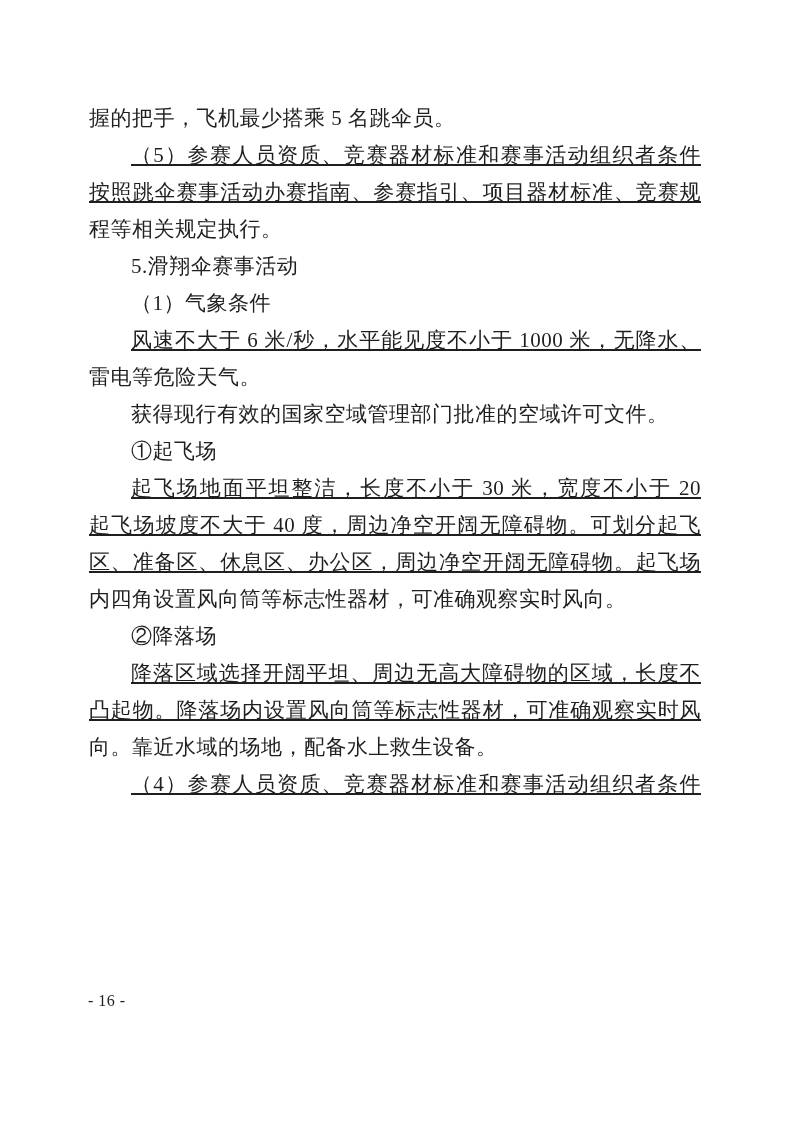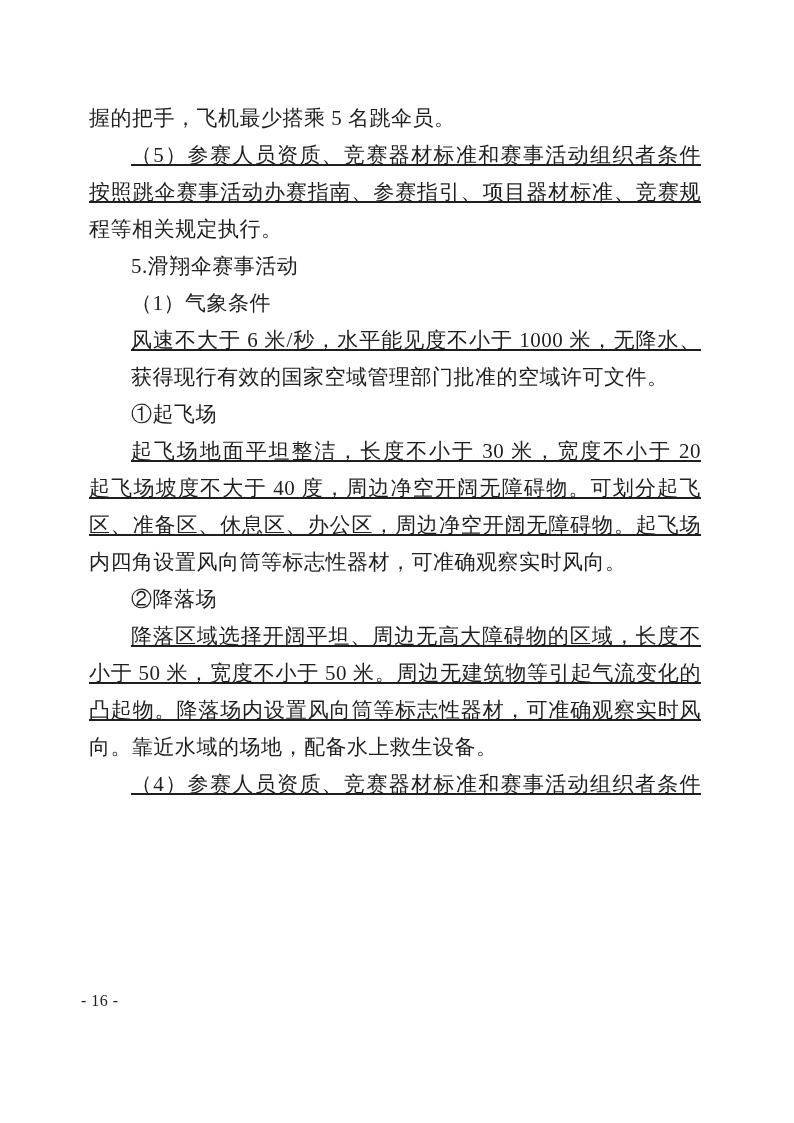--- a/index.html
+++ b/index.html
@@ -36,47 +36,47 @@
   }
   
   .just {
     text-align: justify;
     text-align-last: justify;
     text-justify: inter-character;
     text-decoration: underline;
   }
   .page-number {
     position: absolute;
-    left: 81px;
+    left: 88px;
     top: 991px;
     font-size: 16px;
     line-height: 20px;
     color: #1f1f1f;
     letter-spacing: 0.5px;
   }
 </style>
 </head>
 <body>
 
 <div class="page">
   <div class="text-block">
     <div class="line">握的把手，飞机最少搭乘 5 名跳伞员。</div>
     <div class="line ind just">（5）参赛人员资质、竞赛器材标准和赛事活动组织者条件</div>
     <div class="line just">按照跳伞赛事活动办赛指南、参赛指引、项目器材标准、竞赛规</div>
     <div class="line">程等相关规定执行。</div>
     <div class="line ind">5.滑翔伞赛事活动</div>
     <div class="line ind">（1）气象条件</div>
     <div class="line ind just">风速不大于 6 米/秒，水平能见度不小于 1000 米，无降水、</div>
+    <div class="line">雷电等危险天气。</div>
     <div class="line ind">获得现行有效的国家空域管理部门批准的空域许可文件。</div>
     <div class="line ind">①起飞场</div>
     <div class="line ind just">起飞场地面平坦整洁，长度不小于 30 米，宽度不小于 20 米，</div>
     <div class="line just">起飞场坡度不大于 40 度，周边净空开阔无障碍物。可划分起飞</div>
     <div class="line just">区、准备区、休息区、办公区，周边净空开阔无障碍物。起飞场</div>
     <div class="line">内四角设置风向筒等标志性器材，可准确观察实时风向。</div>
     <div class="line ind">②降落场</div>
     <div class="line ind just">降落区域选择开阔平坦、周边无高大障碍物的区域，长度不</div>
-    <div class="line just">小于 50 米，宽度不小于 50 米。周边无建筑物等引起气流变化的</div>
     <div class="line just">凸起物。降落场内设置风向筒等标志性器材，可准确观察实时风</div>
     <div class="line">向。靠近水域的场地，配备水上救生设备。</div>
     <div class="line ind just">（4）参赛人员资质、竞赛器材标准和赛事活动组织者条件</div>
   </div>
   <div class="page-number">- 16 -</div>
 </div>
 
 </body></html>

